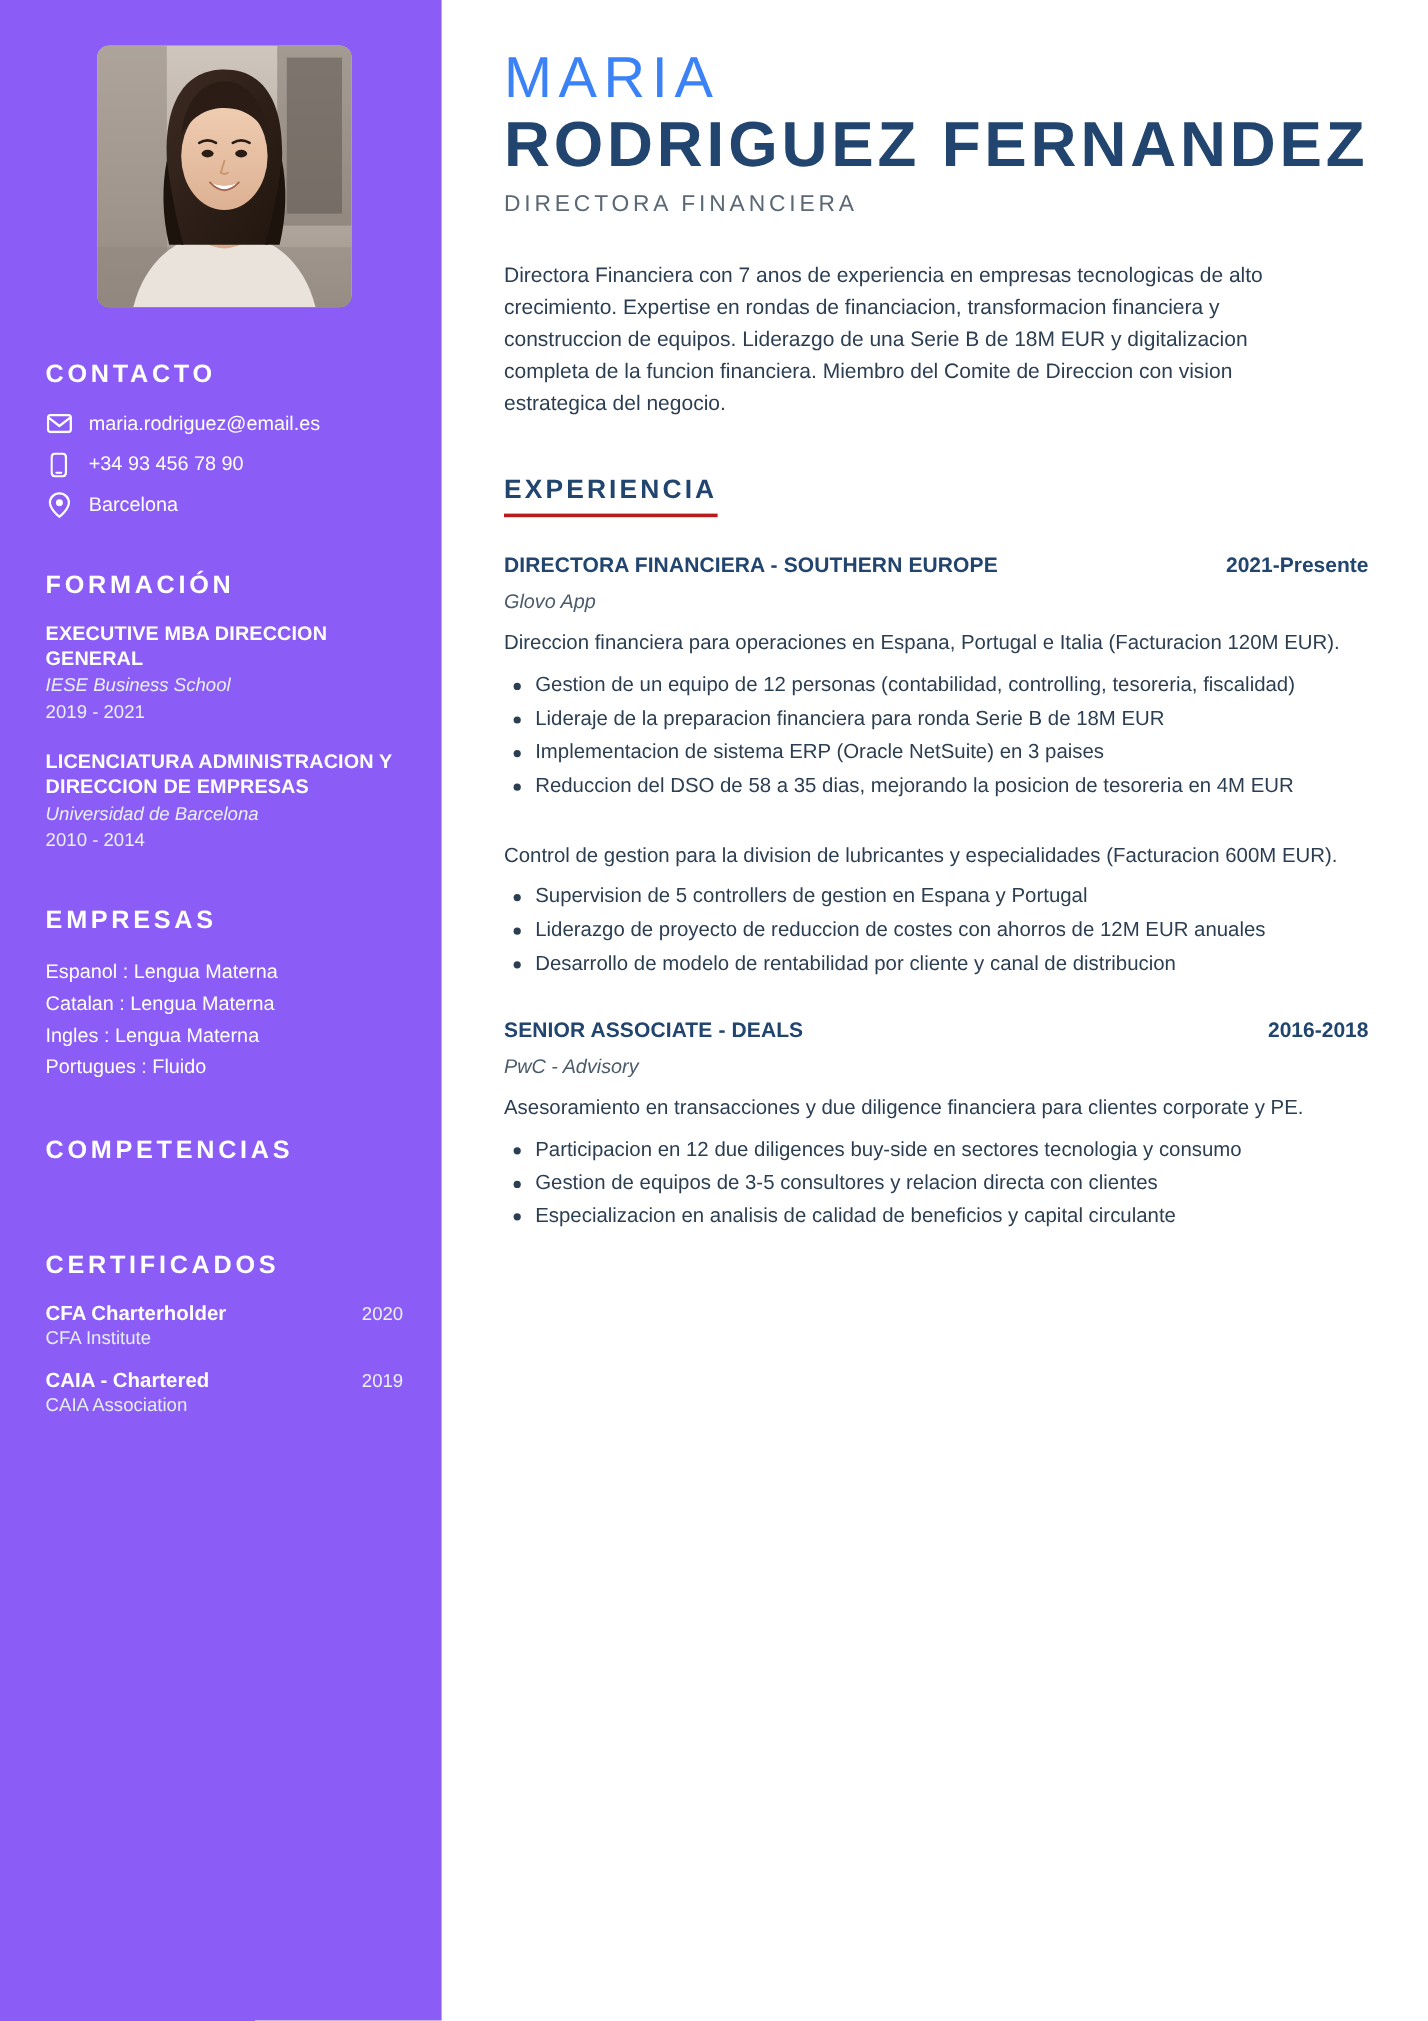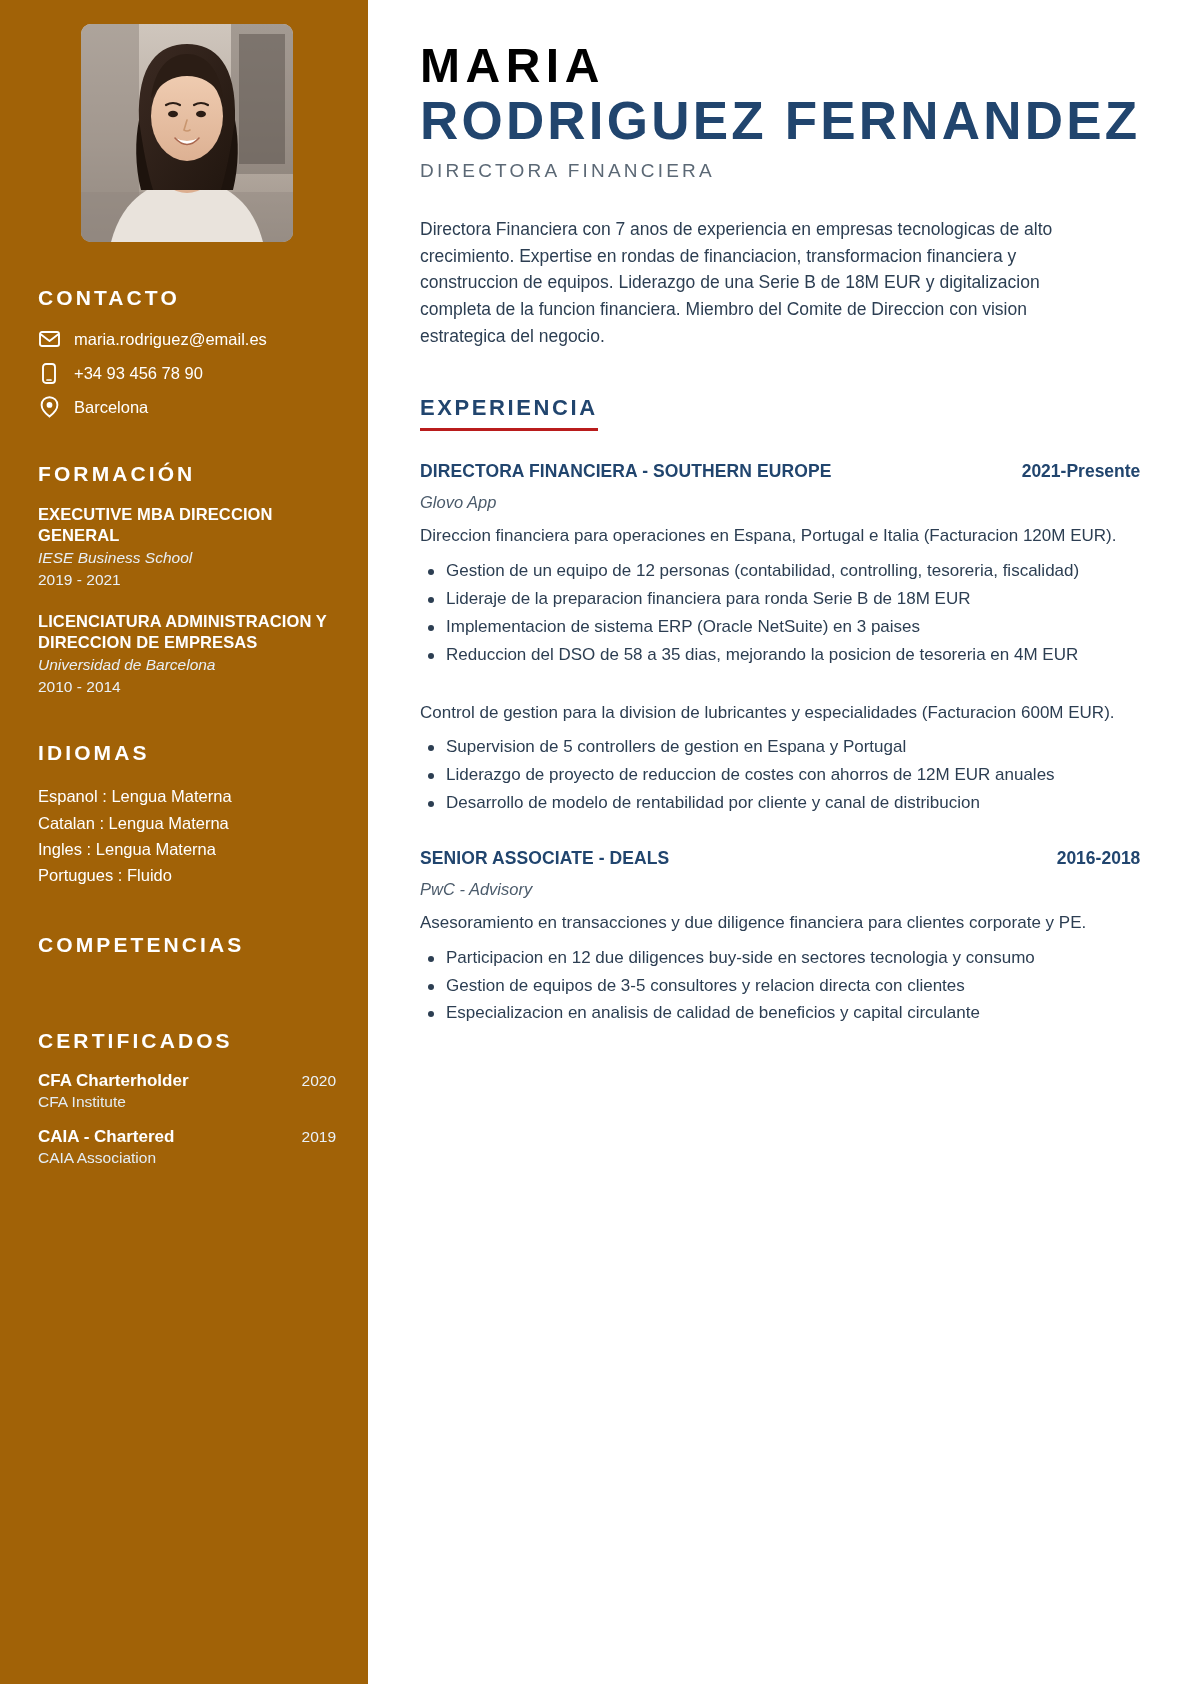--- a/index.html
+++ b/index.html
@@ -17,22 +17,22 @@
     height: 1684px;
     background: #ffffff;
     display: flex;
     overflow: hidden;
   }
 
   
   .sidebar {
     width: 368px;
     min-width: 368px;
-    background: #a16207;
-    padding: 20px 32px 40px 38px;
+    background: #8b5cf6;
+    padding: 34px 32px 40px 38px;
     color: #ffffff;
   }
 
   .photo-wrap {
     width: 212px;
     height: 218px;
     margin: 4px auto 0 auto;
     border-radius: 10px;
     overflow: hidden;
     background: #cbbfb4;
@@ -120,23 +120,23 @@
   }
 
   
   .main {
     flex: 1;
     padding: 40px 92px 40px 52px;
   }
 
   .name-first {
     font-size: 48px;
-    font-weight: bold;
+    font-weight: normal;
     letter-spacing: 5.5px;
-    color: #000000;
+    color: #3b82f6;
     line-height: 1.1;
   }
   .name-last {
     font-size: 53px;
     font-weight: bold;
     letter-spacing: 3.2px;
     color: #21456e;
     line-height: 1.12;
     margin-top: -2px;
     white-space: nowrap;
@@ -319,21 +319,21 @@
       <div class="edu-school">IESE Business School</div>
       <div class="edu-dates">2019 - 2021</div>
     </div>
 
     <div class="edu-item">
       <div class="edu-title">LICENCIATURA ADMINISTRACION Y DIRECCION DE EMPRESAS</div>
       <div class="edu-school">Universidad de Barcelona</div>
       <div class="edu-dates">2010 - 2014</div>
     </div>
 
-    <h2 class="side-heading">IDIOMAS</h2>
+    <h2 class="side-heading">EMPRESAS</h2>
 
     <div class="lang-line">Espanol : Lengua Materna</div>
     <div class="lang-line">Catalan : Lengua Materna</div>
     <div class="lang-line">Ingles : Lengua Materna</div>
     <div class="lang-line">Portugues : Fluido</div>
 
     <h2 class="side-heading">COMPETENCIAS</h2>
     <div class="empty-block"></div>
 
     <h2 class="side-heading tight">CERTIFICADOS</h2>

